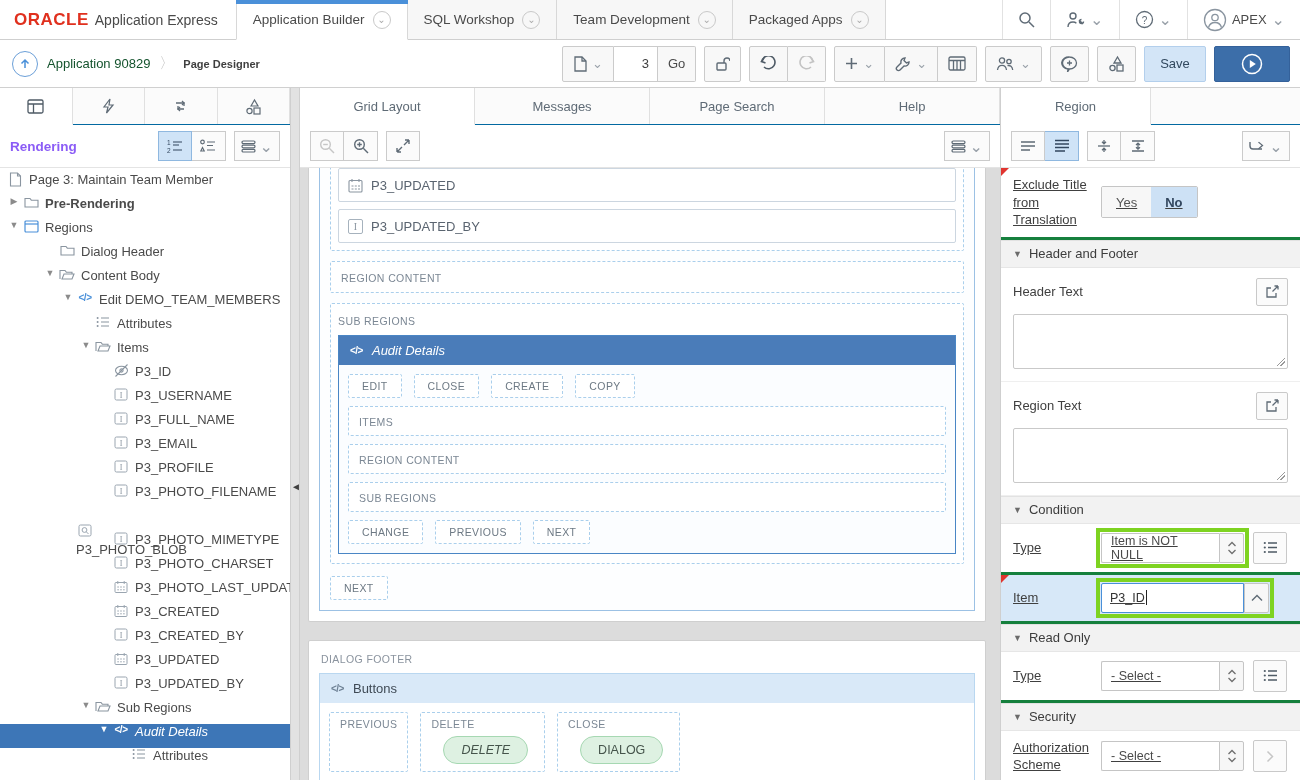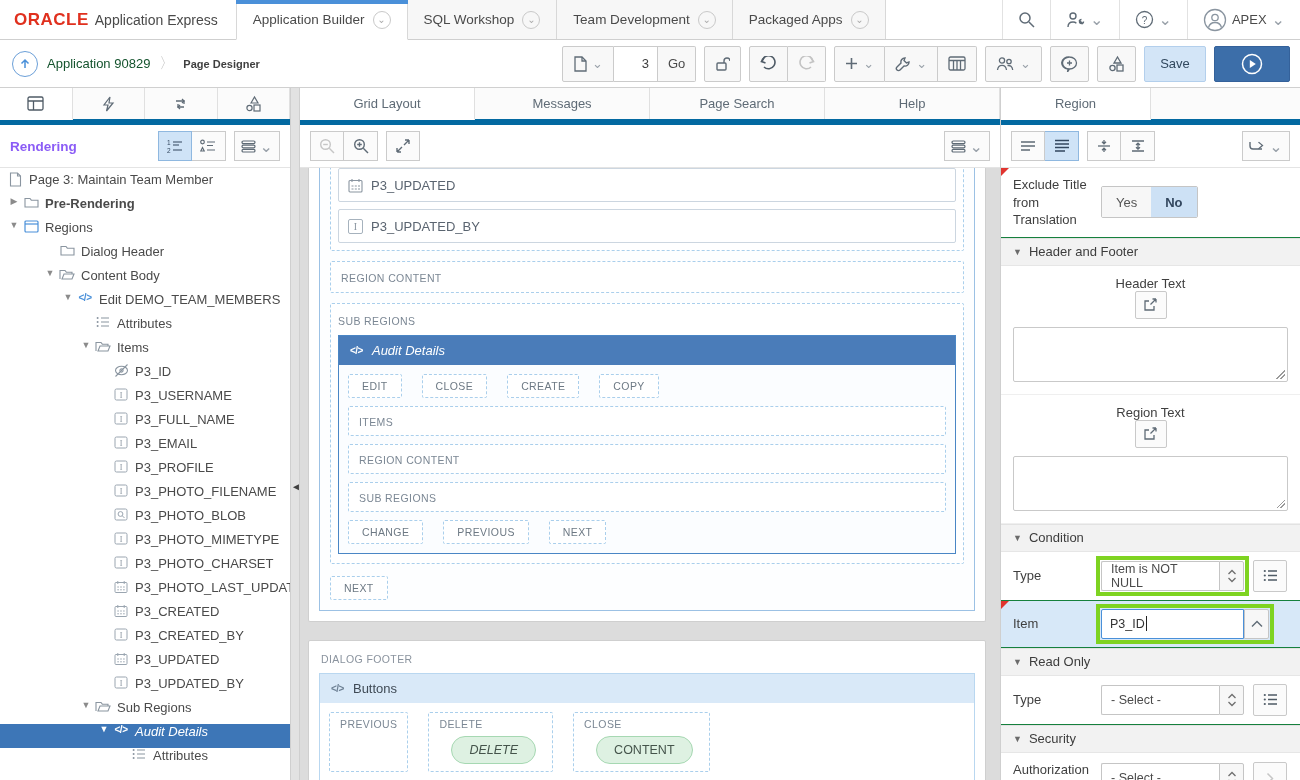--- a/index.html
+++ b/index.html
@@ -57,21 +57,21 @@
   .left-panel { width:290px; flex:0 0 290px; display:flex; flex-direction:column; background:#fff; overflow:hidden; }
   .vsplit { width:10px; flex:0 0 10px; background:#e2e2e2; border-left:1px solid #cfcfcf;
     border-right:1px solid #cfcfcf; position:relative; cursor:col-resize; }
   .vsplit .grip { position:absolute; top:393px; font-size:10px; color:#3f3f3f; left:0; }
   .center-panel { flex:1; display:flex; flex-direction:column; overflow:hidden; background:#fff; }
   .right-panel { width:300px; flex:0 0 300px; display:flex; flex-direction:column; overflow:hidden;
     background:#fef9c3; border-left:1px solid #cfcfcf; }
 
   
   .ptabs { height:37px; flex:0 0 37px; display:flex; align-items:stretch; background:#fbfbfb;
-    border-bottom:6px solid #0369a1; }
+    border-bottom:1px solid #0369a1; }
   .ptab { display:flex; align-items:center; justify-content:center; gap:6px; flex:1;
     border-right:1px solid #e0e0e0; color:#5f6b76; font-size:13px; cursor:pointer; background:#fbfbfb; }
   .ptab.active { background:#fff; border-bottom:1px solid #fff; margin-bottom:-1px; }
   .ptab.blank { cursor:default; border-right:none; }
 
   
   .phead { height:43px; flex:0 0 43px; display:flex; align-items:center; padding:0 10px;
     border-bottom:1px solid #e4e4e4; background:#fff; }
   .phead-title { font-size:13.5px; font-weight:bold; color:#8b5cf6; }
   .phead-spacer { flex:1; }
@@ -111,21 +111,21 @@
     display:flex; align-items:center; gap:8px; padding:0 9px; font-size:13px; color:#5a6470; }
   .cfield + .cfield { margin-top:7px; }
   .boxed-i { width:15px; height:15px; border:1px solid #a6b2bd; border-radius:2px; color:#8a95a0;
     font-family:"Liberation Serif", serif; font-size:10px; display:flex; align-items:center; justify-content:center; }
   .subregions-box { margin-top:10px; padding:7px 7px 9px 7px; }
   .audit-box { border:1px solid #4a86c5; background:#fbfdff; margin-top:6px; }
   .audit-head { height:29px; background:#4a7cb9; color:#fff; display:flex; align-items:center;
     gap:9px; padding:0 11px; font-size:13px; }
   .audit-head .code-ico { color:#fff; font-size:10px; }
   .audit-body { padding:9px; }
-  .slot-row { display:flex; gap:20px; }
+  .slot-row { display:flex; gap:12px; }
   .slot-btn { padding:5px 13px; font-size:10.5px; letter-spacing:.4px; color:#6d7984; }
   .ph-full { padding:5px 10px; margin-top:8px; }
   .mt8 { margin-top:8px; }
   .next-lone { display:inline-block; margin-top:12px; }
 
   .df-label { font-size:10.5px; letter-spacing:.4px; color:#8a939e; padding:2px 2px 8px 2px; }
   .buttons-region { border:1px solid #b9d7f0; background:#fff; }
   .buttons-head { height:29px; background:#d9e9f8; display:flex; align-items:center; gap:9px;
     padding:0 11px; font-size:13px; color:#3f4a55; }
   .buttons-head .code-ico { color:#6d8094; }
@@ -134,41 +134,41 @@
   .bslot.tall { min-height:58px; min-width:104px; }
   .pill { display:inline-block; margin:6px 6px 2px 12px; padding:6px 17px; border-radius:15px;
     background:#def1e2; border:1px solid #a6d8b2; color:#45544b; font-size:12.5px; }
 
   
   .props { flex:1; overflow:hidden; position:relative; }
   .sec-head { height:28px; background:#f2f2f2; border-top:1px solid #e2e2e2; border-bottom:1px solid #e6e6e6;
     display:flex; align-items:center; gap:7px; padding:0 12px; font-size:13px; color:#3d3d3d; cursor:pointer; }
   .sec-head .tri { font-size:9px; color:#6b6b6b; }
   .prow { position:relative; display:flex; align-items:center; padding:8px 12px; background:#fff;
-    border-bottom:1px solid #15803d; min-height:42px; }
+    border-bottom:3px solid #15803d; min-height:42px;text-decoration:underline; }
   .prow.activerow { background:#d7e8f8; }
   .prow .modflag { position:absolute; top:0; left:0; width:0; height:0;
     border-top:8px solid #e0342f; border-right:8px solid transparent; }
   .plabel { width:88px; flex:0 0 88px; font-size:13px; color:#3f3f3f; line-height:1.35; padding-right:6px; }
   .pctrl { display:flex; align-items:center; flex:1; }
   .selwrap { display:flex; }
   .sel { height:30px; background:#fff; border:1px solid #c5c5c5; border-right:none; border-radius:2px 0 0 2px;
     display:flex; align-items:center; padding:0 9px; font-size:12.5px; color:#4a4a4a; width:118px; cursor:pointer; }
   .spinner { width:25px; height:30px; background:#f7f7f7; border:1px solid #c5c5c5; border-radius:0 2px 2px 0;
     display:flex; align-items:center; justify-content:center; color:#6f6f6f; cursor:pointer; }
   .auxgap { width:9px; }
   .aux-btn { width:34px; height:32px; background:#fbfbfb; border:1px solid #c9c9c9; border-radius:2px;
     display:flex; align-items:center; justify-content:center; color:#5f6b76; cursor:pointer; }
   .aux-btn.dim { color:#c6c6c6; }
   .hl { outline:4px solid #7ed321; outline-offset:1px; }
   .txt-input { height:30px; width:143px; border:1px solid #4a90d9; border-radius:2px 0 0 2px; background:#fff;
     display:flex; align-items:center; padding:0 8px; font-size:12.5px; color:#333; cursor:text; }
   .caret { display:inline-block; width:1px; height:15px; background:#222; margin-left:1px; }
   .ta-row { display:block; padding:10px 12px 12px 12px; border-bottom:1px solid #efefef; background:#fff; }
-  .ta-top { display:flex; align-items:center; justify-content:space-between; margin-bottom:8px;flex-direction:column; }
+  .ta-top { display:flex; align-items:center; justify-content:space-between; margin-bottom:8px; }
   .ta-label { font-size:13px; color:#3f3f3f; }
   .ed-btn { width:32px; height:28px; background:#fbfbfb; border:1px solid #c9c9c9; border-radius:2px;
     display:flex; align-items:center; justify-content:center; color:#5f6b76; cursor:pointer; }
   .ta-box { height:55px; border:1px solid #c9c9c9; border-radius:2px; background:#fff; position:relative; cursor:text; }
   .ta-box::after { content:""; position:absolute; right:2px; bottom:2px; width:9px; height:9px;
     background:linear-gradient(135deg, transparent 0 50%, #9a9a9a 50% 56%, transparent 56% 72%, #9a9a9a 72% 78%, transparent 78%); }
   .toggle { display:flex; border:1px solid #c5c5c5; border-radius:2px; overflow:hidden; }
   .tg { height:30px; padding:0 14px; display:flex; align-items:center; font-size:13px; color:#555;
     background:#f7f7f7; cursor:pointer; }
   .tg.on { background:#cde1f5; color:#33475f; font-weight:bold; }
@@ -520,21 +520,21 @@
           <div class="tree-row" style="padding-left: 96px;">
             <span class="tree-arrow"></span>
             <span class="tree-ico">
               <svg width="14" height="13" viewBox="0 0 14 13" fill="none" stroke="#9aa5b0" stroke-width="1">
                 <rect x="1" y="1" width="12" height="11" rx="1.5"></rect>
                 <text x="7" y="9.5" text-anchor="middle" font-size="8" stroke="none" fill="#8a95a0" font-family="Liberation Serif, serif">I</text>
               </svg>
             </span>
             <span class="">P3_PHOTO_FILENAME</span>
           </div>
-          <div class="tree-row" style="padding-left: 96px;">
+          <div class="tree-row" style="padding-left: 76px; flex-direction: column;">
             <span class="tree-arrow"></span>
             <span class="tree-ico">
               <svg width="14" height="13" viewBox="0 0 14 13" fill="none" stroke="#9aa5b0" stroke-width="1">
                 <rect x="1" y="1" width="12" height="11" rx="1.5"></rect>
                 <circle cx="6.5" cy="6" r="2.4"></circle>
                 <path d="M8.3 7.8l2.2 2.2"></path>
               </svg>
             </span>
             <span class="">P3_PHOTO_BLOB</span>
           </div>
@@ -756,21 +756,21 @@
             <div class="buttons-head">
               <span class="code-ico">&lt;/&gt;</span>
               <span>Buttons</span>
             </div>
             <div class="buttons-body">
               <div class="slot-row" id="df-slots">
                   <div class="dashed bslot">
                     <span class="ph-label" style="display:block">PREVIOUS</span>
                   </div>
                   <div class="dashed bslot tall"><span class="ph-label" style="display:block">DELETE</span><span class="pill italic">DELETE</span></div>
-                  <div class="dashed bslot tall"><span class="ph-label" style="display:block">CLOSE</span><span class="pill">CONTENT</span></div>
+                  <div class="dashed bslot tall"><span class="ph-label" style="display:block">CLOSE</span><span class="pill">DIALOG</span></div>
                 </div>
 
             </div>
           </div>
         </div>
       </div>
     </div>
 
     <div class="right-panel">
       <div class="ptabs">

